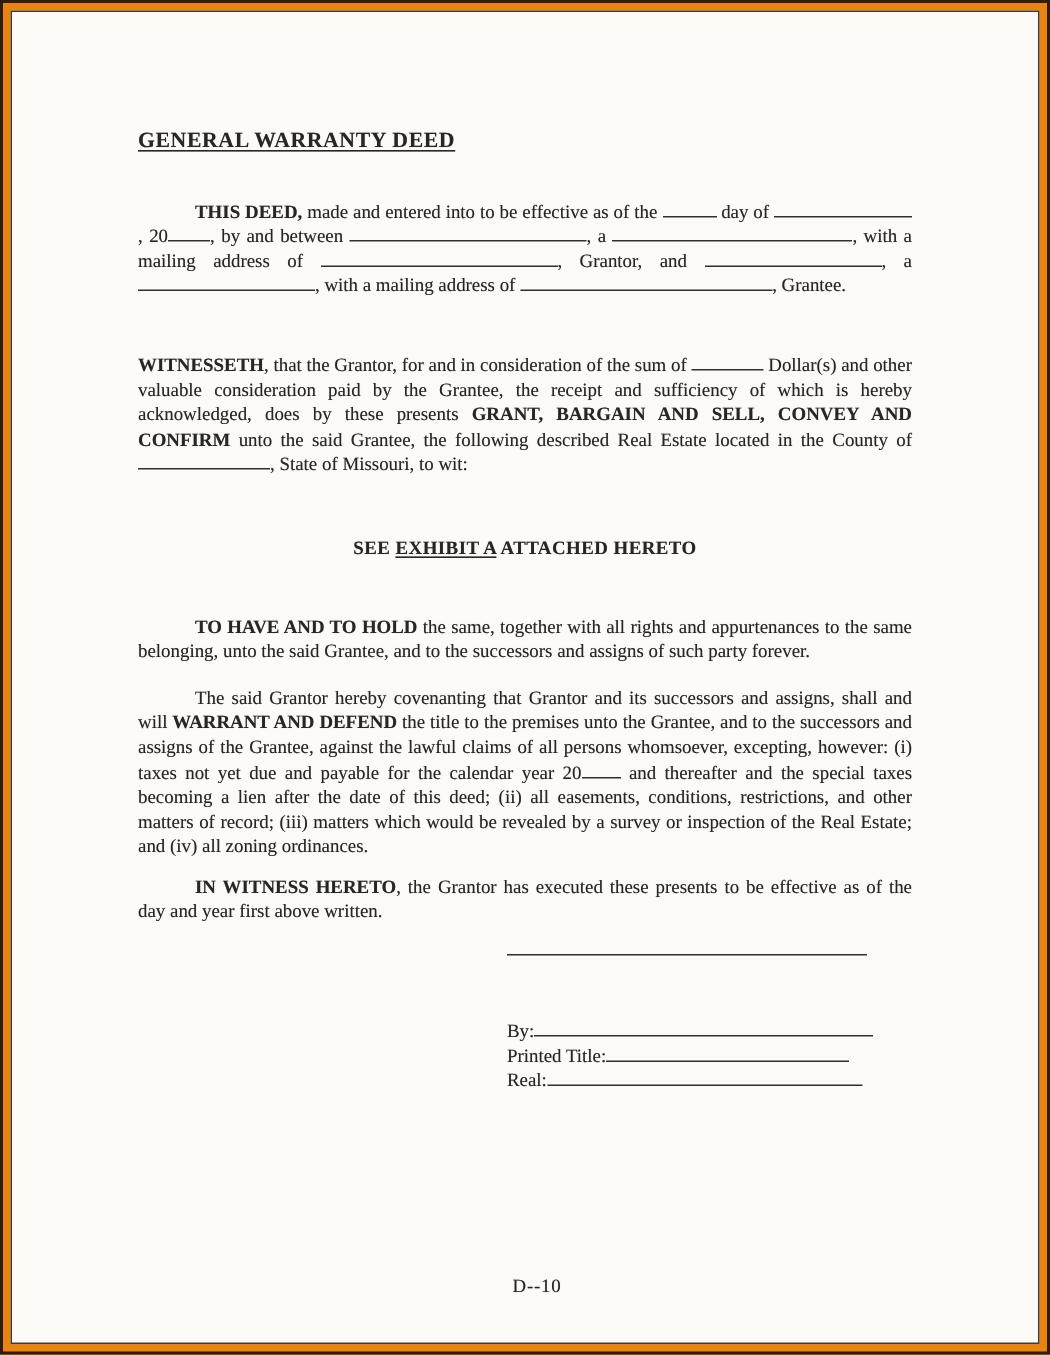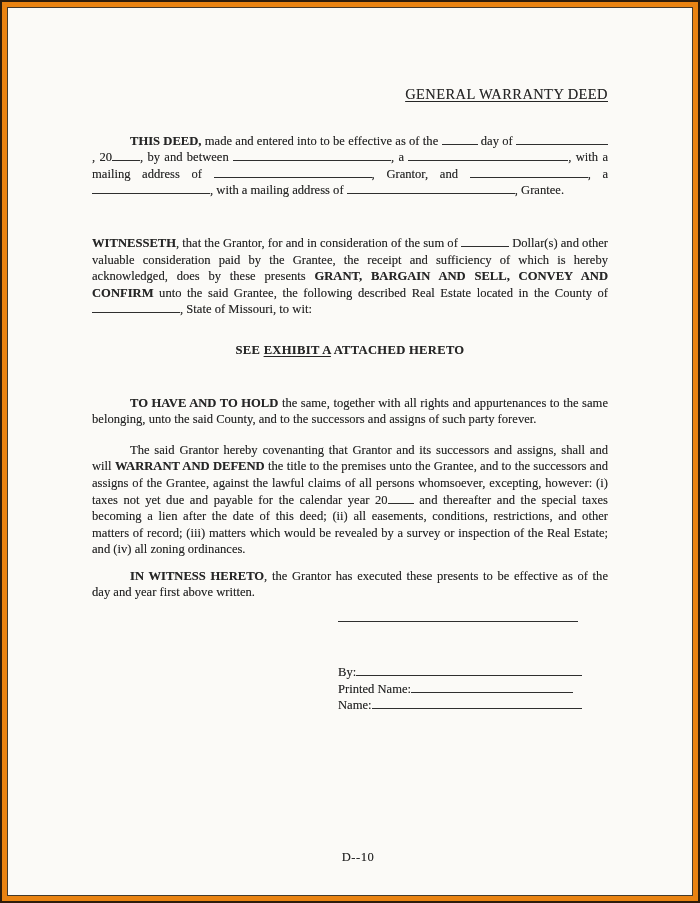--- a/index.html
+++ b/index.html
@@ -32,36 +32,36 @@
   }
   .content {
     position: absolute; inset: 0;
     padding: 78px 84px 0 84px;
     color: var(--ink);
     font-size: 12.6px;
     line-height: 16.6px;
     text-shadow: 0 0 0.5px rgba(45,45,45,.45);
   }
   .doc-title {
-    text-align: right;
-    font-weight: normal;
+    text-align: left;
+    font-weight: bold;
     font-size: 14.5px;
     letter-spacing: 0.4px;
     text-decoration: underline;
     text-underline-offset: 2px;
   }
   .para {
     text-align: justify;
     margin: 0;
   }
   .para.ind { text-indent: 38px; }
   .p-deed       { margin-top: 30px; }
   .p-witnesseth { margin-top: 36px; }
   .exhibit-line {
-    margin-top: 24px;
+    margin-top: 39px;
     text-align: center;
     font-weight: bold;
     letter-spacing: 0.3px;
   }
   .p-tohave     { margin-top: 36px; }
   .p-covenant   { margin-top: 14px; }
   .p-inwitness  { margin-top: 10px; }
   .b { font-weight: bold; }
   .u { text-decoration: underline; text-underline-offset: 2px; }
   .blank {
@@ -98,34 +98,34 @@
     <div class="content">
 
       <div class="doc-title">GENERAL WARRANTY DEED</div>
 
       <p class="para ind p-deed"><span class="b">THIS DEED,</span><span> made and entered into to be effective as of the </span><span class="blank" style="width: 36px;"></span><span> day of </span><span class="blank" style="width: 92px;"></span><span>, 20</span><span class="blank" style="width: 28px;"></span><span>, by and between </span><span class="blank" style="width: 158px;"></span><span>, a </span><span class="blank" style="width: 160px;"></span><span>, with a mailing address of </span><span class="blank" style="width: 158px;"></span><span>, Grantor, and </span><span class="blank" style="width: 118px;"></span><span>, a </span><span class="blank" style="width: 118px;"></span><span>, with a mailing address of </span><span class="blank" style="width: 168px;"></span><span>, Grantee.</span></p>
 
       <p class="para p-witnesseth"><span class="b">WITNESSETH</span><span>, that the Grantor, for and in consideration of the sum of </span><span class="blank" style="width: 48px;"></span><span> Dollar(s) and other valuable consideration paid by the Grantee, the receipt and sufficiency of which is hereby acknowledged, does by these presents </span><span class="b">GRANT, BARGAIN AND SELL, CONVEY AND CONFIRM</span><span> unto the said Grantee, the following described Real Estate located in the County of </span><span class="blank" style="width: 88px;"></span><span>, State of Missouri, to wit:</span></p>
 
       <div class="exhibit-line"><span class="b">SEE </span><span class="b u">EXHIBIT A</span><span class="b"> ATTACHED HERETO</span></div>
 
-      <p class="para ind p-tohave"><span class="b">TO HAVE AND TO HOLD</span><span> the same, together with all rights and appurtenances to the same belonging, unto the said County, and to the successors and assigns of such party forever.</span></p>
+      <p class="para ind p-tohave"><span class="b">TO HAVE AND TO HOLD</span><span> the same, together with all rights and appurtenances to the same belonging, unto the said Grantee, and to the successors and assigns of such party forever.</span></p>
 
       <p class="para ind p-covenant"><span>The said Grantor hereby covenanting that Grantor and its successors and assigns, shall and will </span><span class="b">WARRANT AND DEFEND</span><span> the title to the premises unto the Grantee, and to the successors and assigns of the Grantee, against the lawful claims of all persons whomsoever, excepting, however:  (i) taxes not yet due and payable for the calendar year 20</span><span class="blank" style="width: 26px;"></span><span> and thereafter and the special taxes becoming a lien after the date of this deed; (ii) all easements, conditions, restrictions, and other matters of record; (iii) matters which would be revealed by a survey or inspection of the Real Estate; and (iv) all zoning ordinances.</span></p>
 
       <p class="para ind p-inwitness"><span class="b">IN WITNESS HERETO</span><span>, the Grantor has executed these presents to be effective as of the day and year first above written.</span></p>
 
       <div class="sig-block">
 
         <div class="sig-line"></div>
 
         <div class="by-block">
           <p class="sig-row"><span>By:</span><span class="blank" style="width: 226px;"></span></p>
-          <p class="sig-row"><span>Printed Name:</span><span class="blank" style="width: 162px;"></span></p>
-          <p class="sig-row"><span>Name:</span><span class="blank" style="width: 210px;"></span></p>
+          <p class="sig-row"><span>Printed Title:</span><span class="blank" style="width: 162px;"></span></p>
+          <p class="sig-row"><span>Real:</span><span class="blank" style="width: 210px;"></span></p>
         </div>
       </div>
 
     </div>
 
     <div class="footer">D--10</div>
   </div>
 </div>
 
 </body></html>

